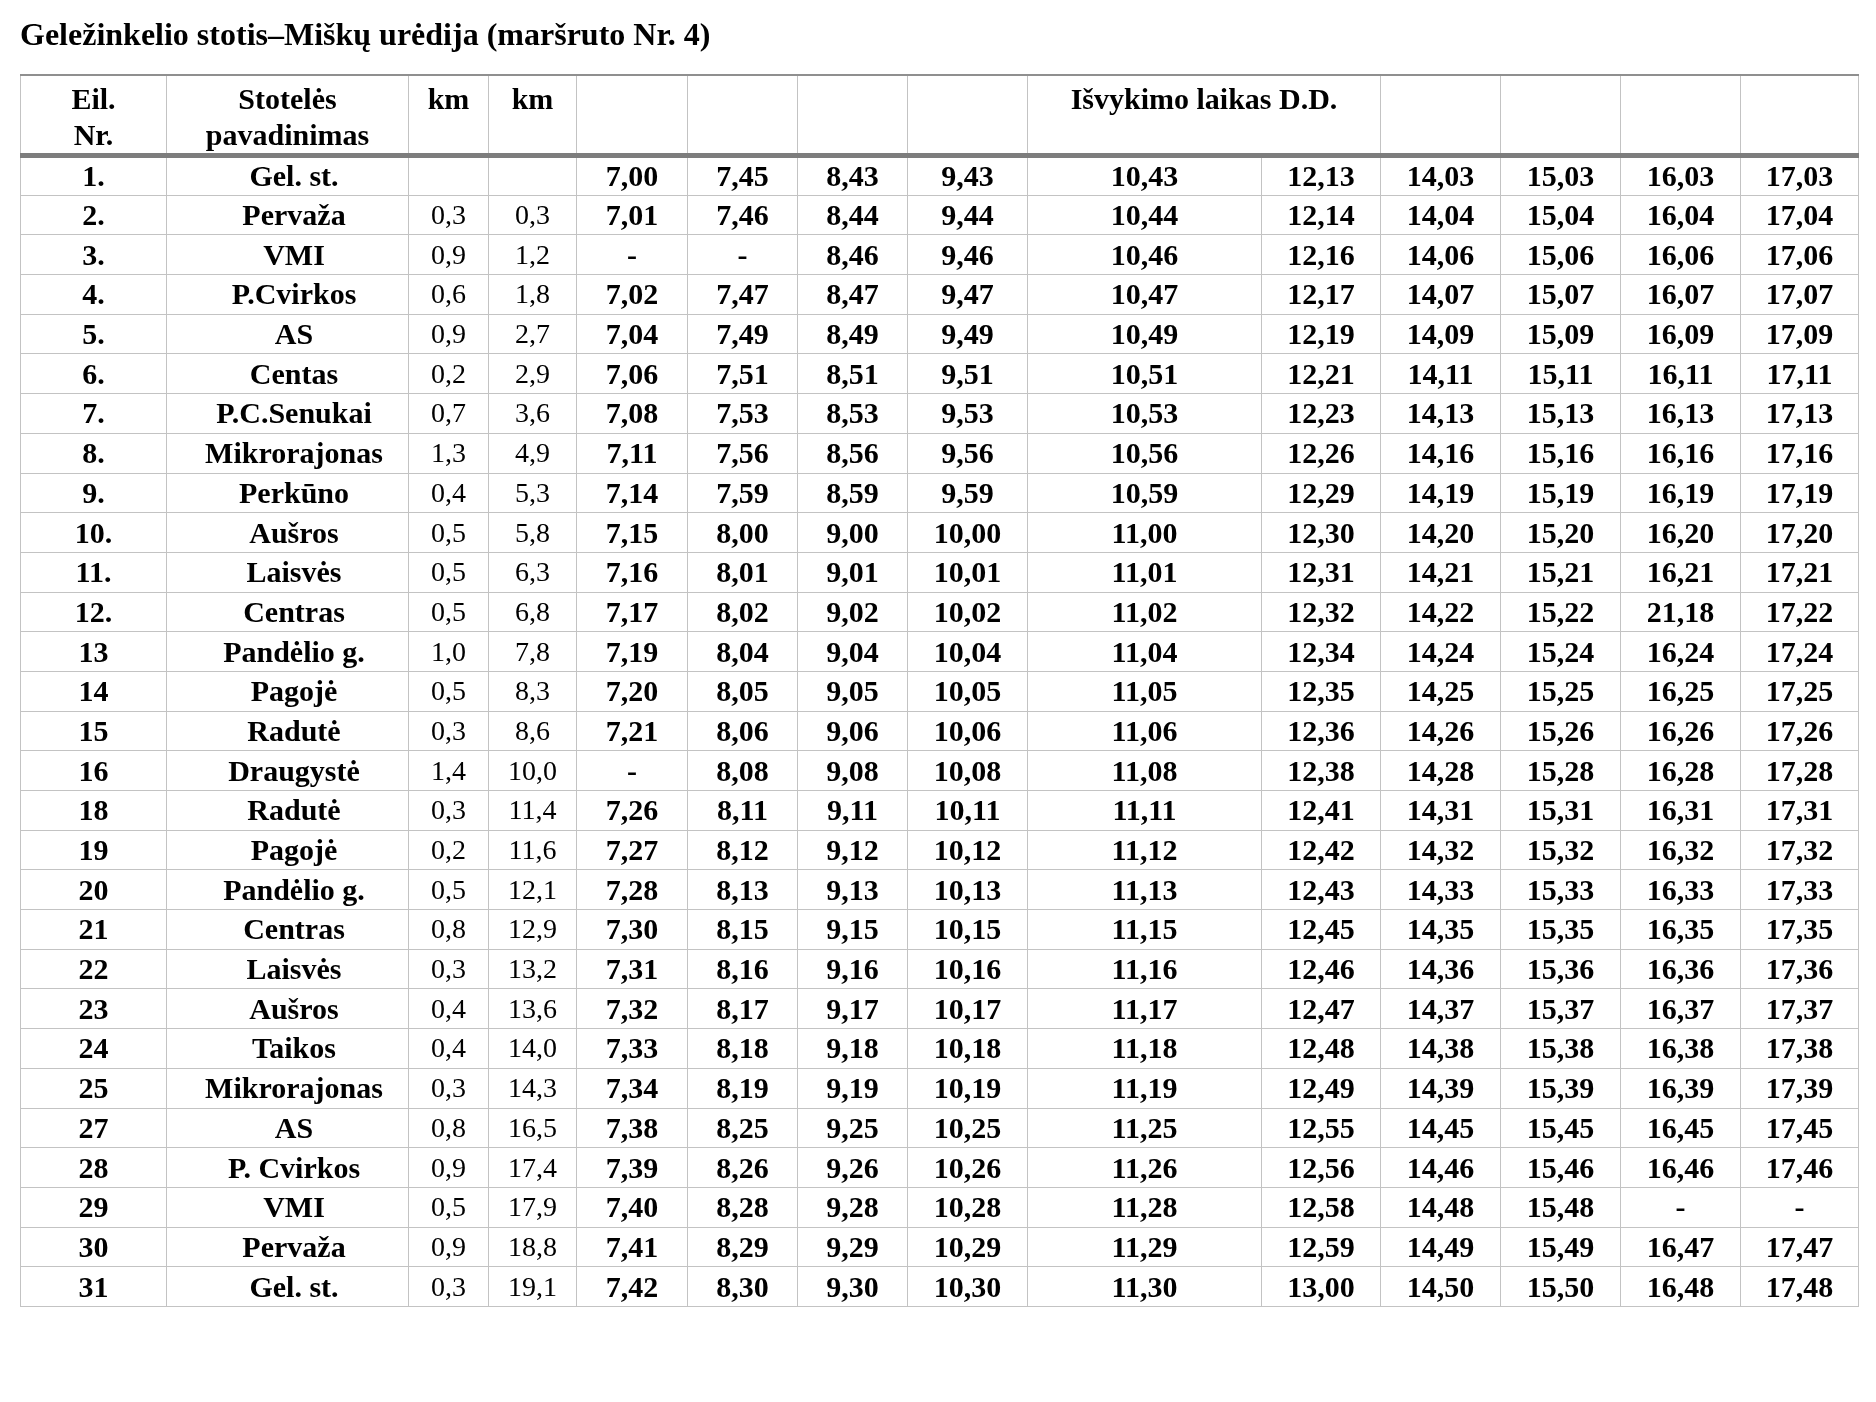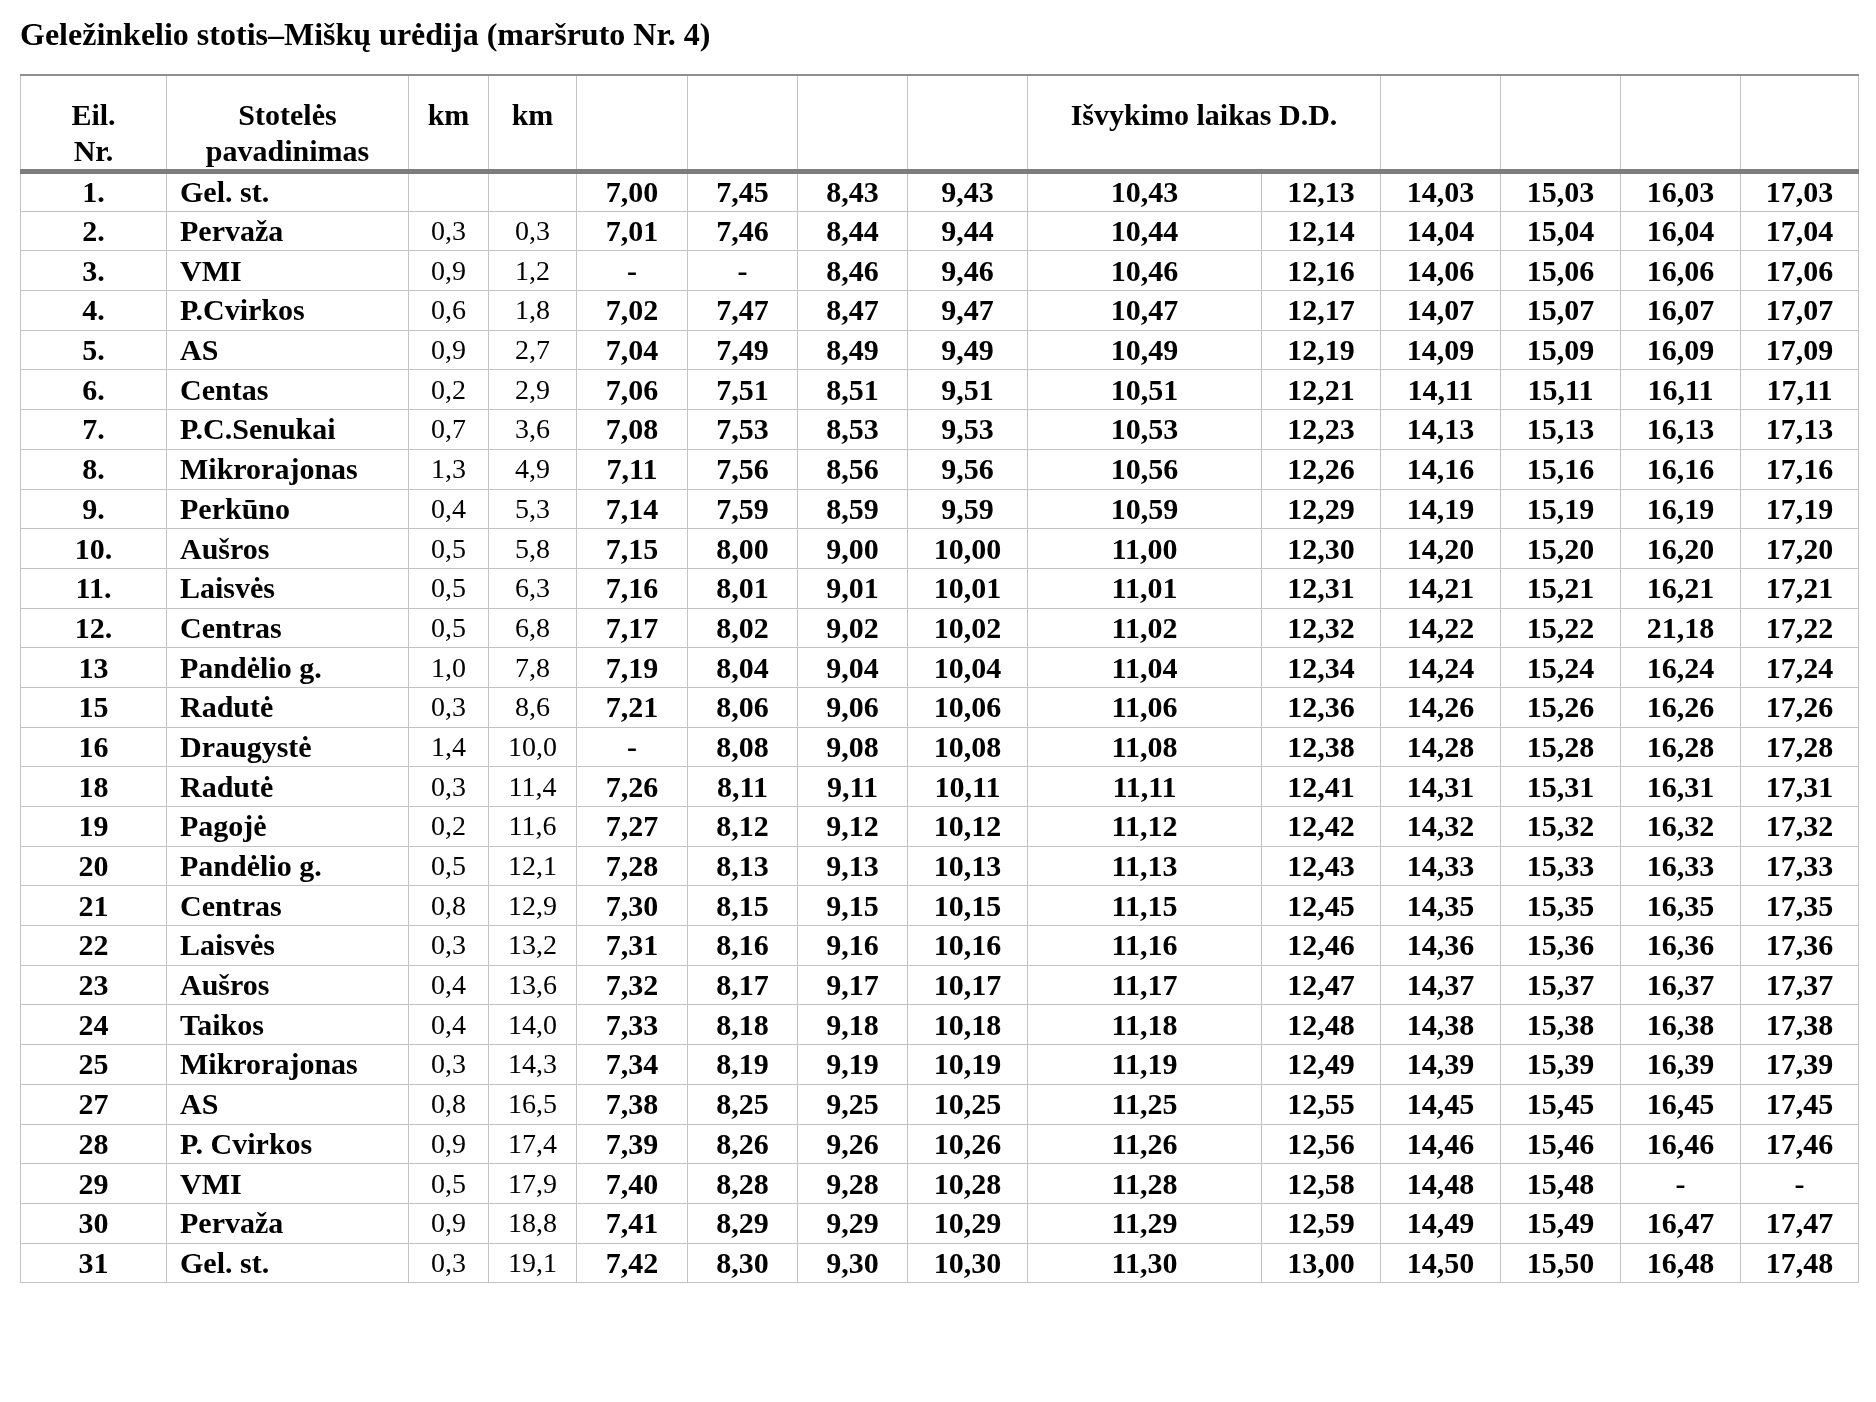--- a/index.html
+++ b/index.html
@@ -18,28 +18,28 @@
     border:1px solid #b2b2b2;border-top:2px solid #8f8f8f;
   }
   th,td{
     border:1px solid #c3c3c3;overflow:hidden;white-space:nowrap;
     padding:0;
   }
   thead tr{height:75px;}
   thead th{
     border-bottom:5px solid #7d7d7d;
     font-size:30px;font-weight:bold;vertical-align:top;
-    padding-top:21px;line-height:36px;text-align:center;background:#fff;
+    padding-top:5px;line-height:36px;text-align:center;background:#fff;
   }
   tbody tr{height:39.7px;}
   tbody td{
     text-align:center;font-weight:bold;font-size:30px;line-height:1;
     background:#fff;
   }
-  tbody td.name{text-align:left;padding-left:13px;}
+  tbody td.name{text-align:center;padding-left:13px;}
   tbody td.km{font-weight:normal;font-size:28px;}
 </style>
 </head>
 <body>
 
 <div class="page">
   <h1 class="title">Geležinkelio stotis–Miškų urėdija (maršruto Nr. 4)</h1>
 
   <table class="timetable">
     <colgroup>
@@ -284,20 +284,36 @@
           <td class="time">9,04</td>
           <td class="time">10,04</td>
           <td class="time">11,04</td>
           <td class="time">12,34</td>
           <td class="time">14,24</td>
           <td class="time">15,24</td>
           <td class="time">16,24</td>
           <td class="time">17,24</td>
         </tr>
         <tr>
+          <td class="nr">14</td>
+          <td class="name">Pagojė</td>
+          <td class="km">0,5</td>
+          <td class="km">8,3</td>
+          <td class="time">7,20</td>
+          <td class="time">8,05</td>
+          <td class="time">9,05</td>
+          <td class="time">10,05</td>
+          <td class="time">11,05</td>
+          <td class="time">12,35</td>
+          <td class="time">14,25</td>
+          <td class="time">15,25</td>
+          <td class="time">16,25</td>
+          <td class="time">17,25</td>
+        </tr>
+        <tr>
           <td class="nr">15</td>
           <td class="name">Radutė</td>
           <td class="km">0,3</td>
           <td class="km">8,6</td>
           <td class="time">7,21</td>
           <td class="time">8,06</td>
           <td class="time">9,06</td>
           <td class="time">10,06</td>
           <td class="time">11,06</td>
           <td class="time">12,36</td>

